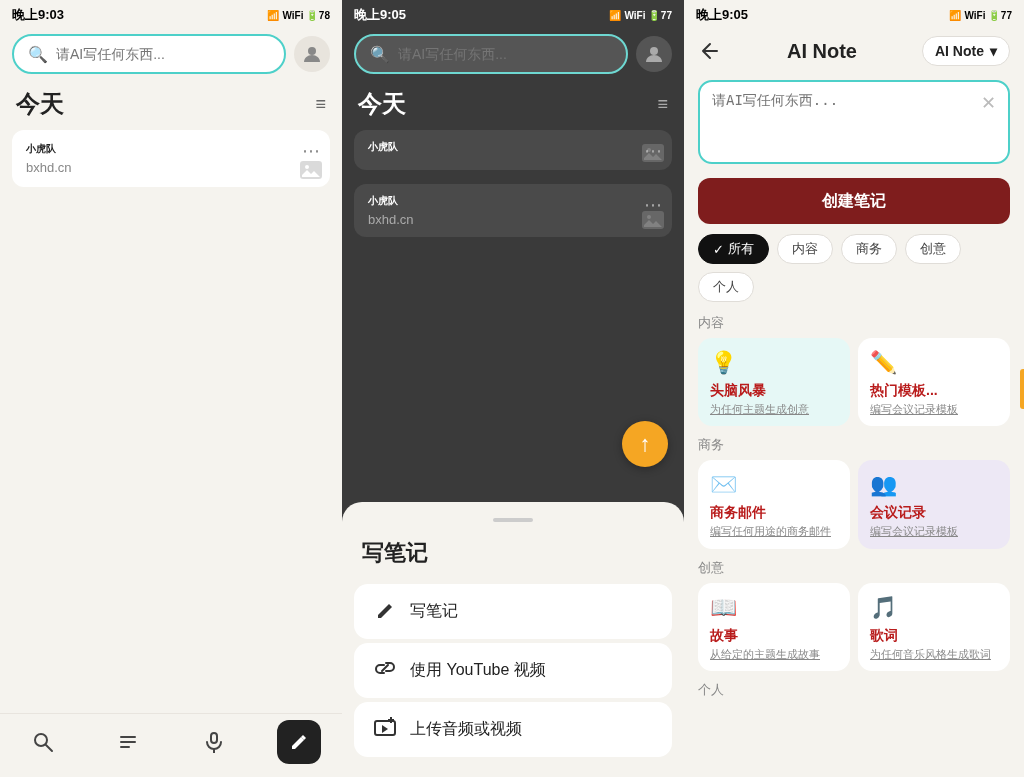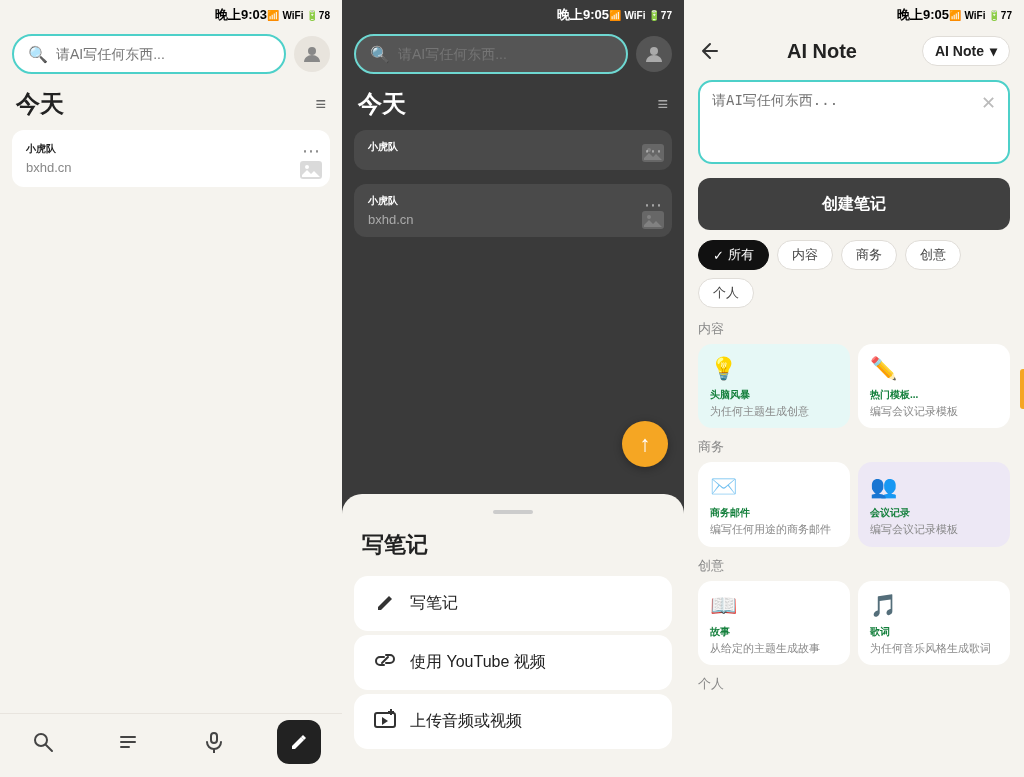--- a/index.html
+++ b/index.html
@@ -21,21 +21,21 @@
       position: relative;
     }
 
     
     .panel1 {
       width: 342px;
       background: #f5f3ee;
     }
     .status-bar {
       display: flex;
-      justify-content: flex-end;
+      justify-content: space-between;
       align-items: center;
       padding: 6px 12px 4px;
       font-size: 11px;
       font-weight: 600;
     }
     .status-bar .time { font-size: 13px; font-weight: 700; }
     .status-icons { display: flex; gap: 3px; align-items: center; font-size: 10px; }
     .search-row {
       display: flex;
       align-items: center;
@@ -177,21 +177,21 @@
       flex-shrink: 0;
     }
     .note-card2-text { font-size: 14px; color: #ddd; }
     .panel2-sheet {
       position: absolute;
       bottom: 0;
       left: 0;
       right: 0;
       background: #f5f3ee;
       border-radius: 20px 20px 0 0;
-      padding: 16px 0 24px;
+      padding: 16px 0 16px;
     }
     .sheet-handle {
       width: 40px;
       height: 4px;
       background: #ccc;
       border-radius: 2px;
       margin: 0 auto 16px;
     }
     .sheet-title {
       font-size: 22px;
@@ -285,25 +285,25 @@
     .clear-btn {
       background: none;
       border: none;
       font-size: 18px;
       color: #bbb;
       cursor: pointer;
       flex-shrink: 0;
     }
     .create-btn {
       margin: 6px 14px;
-      background: #404040;
+      background: #7f1d1d;
       color: #fff;
       border: none;
       border-radius: 12px;
-      height: 52px;
+      height: 46px;
       font-size: 16px;
       font-weight: 600;
       cursor: pointer;
       width: calc(100% - 28px);
     }
     .hot-templates-label {
       font-size: 14px;
       color: #666;
       padding: 6px 14px 6px;
     }
@@ -344,22 +344,22 @@
       padding: 0 14px 6px;
     }
     .template-card {
       background: #fff;
       border-radius: 14px;
       padding: 12px 12px 10px;
       cursor: pointer;
     }
     .template-card.purple { background: #ede8f5; }
     .template-icon { font-size: 22px; margin-bottom: 6px; display: block; }
-    .template-name { font-size: 10px; font-weight: 600; color: #15803d; margin-bottom: 2px; }
-    .template-desc { font-size: 11px; color: #888; line-height: 1.3; }
+    .template-name { font-size: 14px; font-weight: 600; color: #b91c1c; margin-bottom: 2px; }
+    .template-desc { font-size: 11px; color: #888; line-height: 1.3; text-decoration: underline; }
     .scroll-area {
       overflow-y: auto;
       flex: 1;
     }
     .scroll-area::-webkit-scrollbar { display: none; }
   </style>
 </head>
 <body>
 
 <div class="panel panel1">

